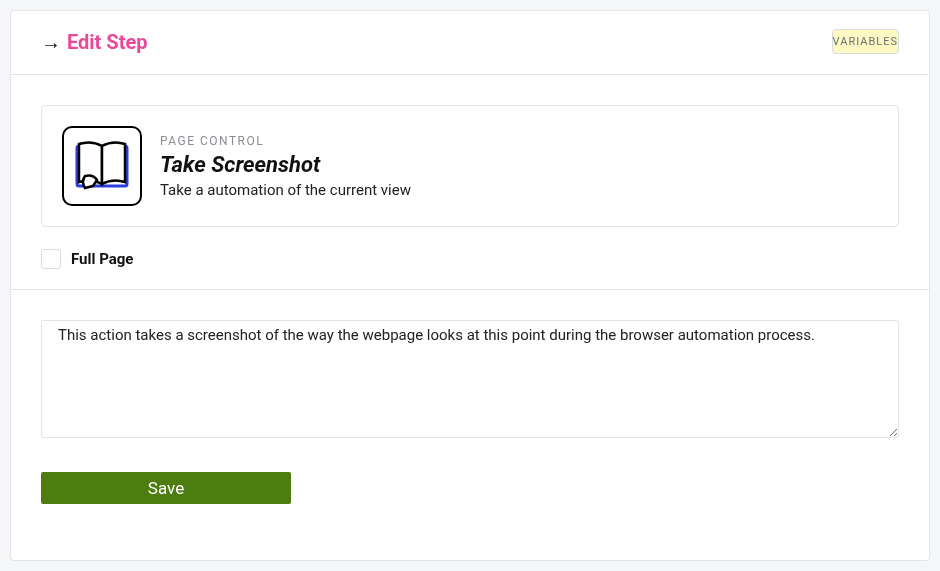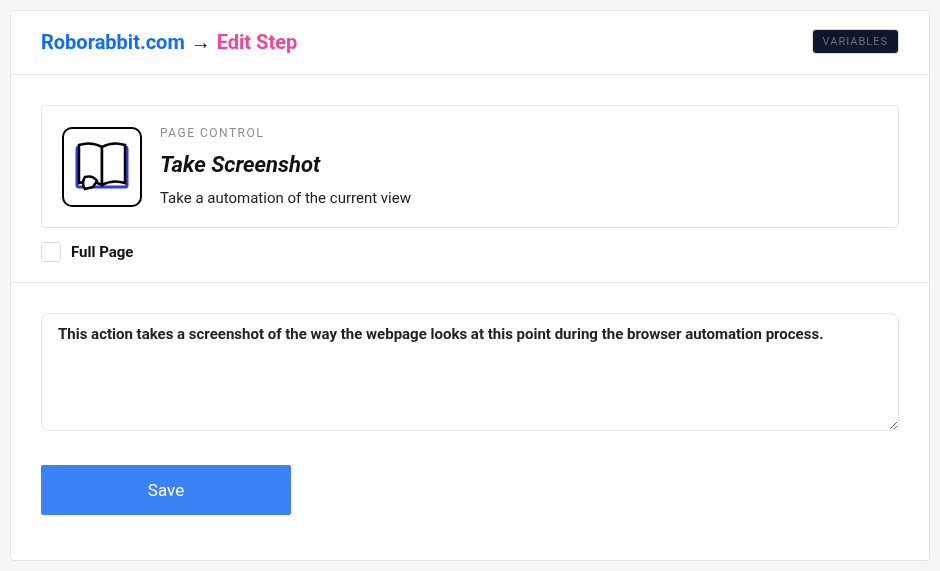--- a/index.html
+++ b/index.html
@@ -43,23 +43,23 @@
     }
     .breadcrumb-arrow {
       color: #111;
       font-weight: 700;
     }
     .breadcrumb-current {
       color: #ec4899;
     }
     .variables-btn {
       border: 1px solid #d9dde1;
-      background: #0f172a;
+      background: #fef9c3;
       border-radius: 4px;
-      padding: 5px 10px;
+      padding: 5px 0;
       font-size: 11px;
       letter-spacing: 1px;
       color: #6c6f75;
       cursor: pointer;
       font-family: inherit;
     }
     .section-top {
       padding: 30px 30px 20px 30px;
       border-bottom: 1px solid #e2e4e7;
     }
@@ -78,21 +78,21 @@
       border-radius: 10px;
       background: #fff;
       display: flex;
       align-items: center;
       justify-content: center;
       flex-shrink: 0;
     }
     .card-text {
       display: flex;
       flex-direction: column;
-      gap: 12px;
+      gap: 4px;
     }
     .card-category {
       font-size: 12px;
       letter-spacing: 1.5px;
       color: #8a8d92;
       text-transform: uppercase;
     }
     .card-title {
       font-size: 22px;
       font-weight: 700;
@@ -100,21 +100,21 @@
       font-style: italic;
     }
     .card-desc {
       font-size: 15px;
       color: #222;
     }
     .option-row {
       display: flex;
       align-items: center;
       gap: 10px;
-      margin-top: 14px;
+      margin-top: 22px;
     }
     .checkbox {
       width: 20px;
       height: 20px;
       border: 1px solid #d9dde1;
       border-radius: 3px;
       background: #fff;
       cursor: pointer;
     }
     .option-label {
@@ -122,50 +122,48 @@
       font-weight: 700;
       color: #111;
     }
     .section-bottom {
       padding: 30px 30px 30px 30px;
     }
     .desc-textarea {
       width: 100%;
       height: 118px;
       border: 1px solid #e2e4e7;
-      border-radius: 8px;
-      padding: 10px 16px;
+      border-radius: 2px;
+      padding: 4px 16px;
       font-size: 15px;
       font-family: inherit;
       color: #222;
       resize: both;
       line-height: 1.4;
-      font-weight: bold;
     }
     .save-btn {
       margin-top: 30px;
       width: 250px;
-      height: 50px;
-      background: #3b82f6;
+      height: 32px;
+      background: #4d7c0f;
       color: #fff;
       border: none;
       border-radius: 2px;
       font-size: 17px;
       cursor: pointer;
       font-family: inherit;
     }
   </style>
 </head>
 <body>
 
 <div class="panel">
 
   <div class="header">
     <div class="breadcrumb">
-      <a href="#" class="breadcrumb-link">Roborabbit.com</a>
       <span class="breadcrumb-arrow">→</span>
       <span class="breadcrumb-current">Edit Step</span>
     </div>
     <button class="variables-btn">VARIABLES</button>
   </div>
 
   <div class="section-top">
     <div class="card">
       <div class="card-icon">
         <svg width="62" height="56" viewBox="0 0 62 56">

